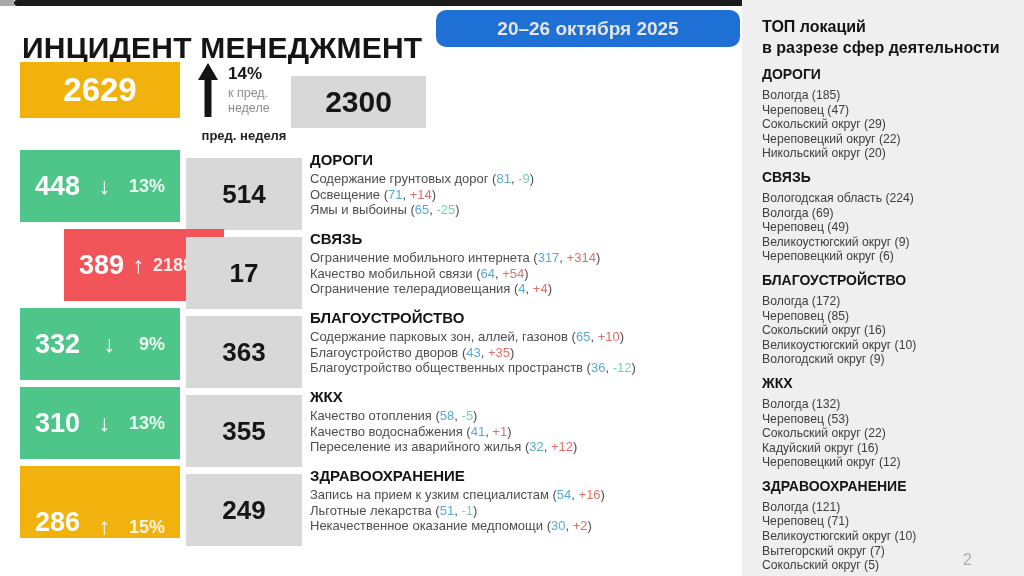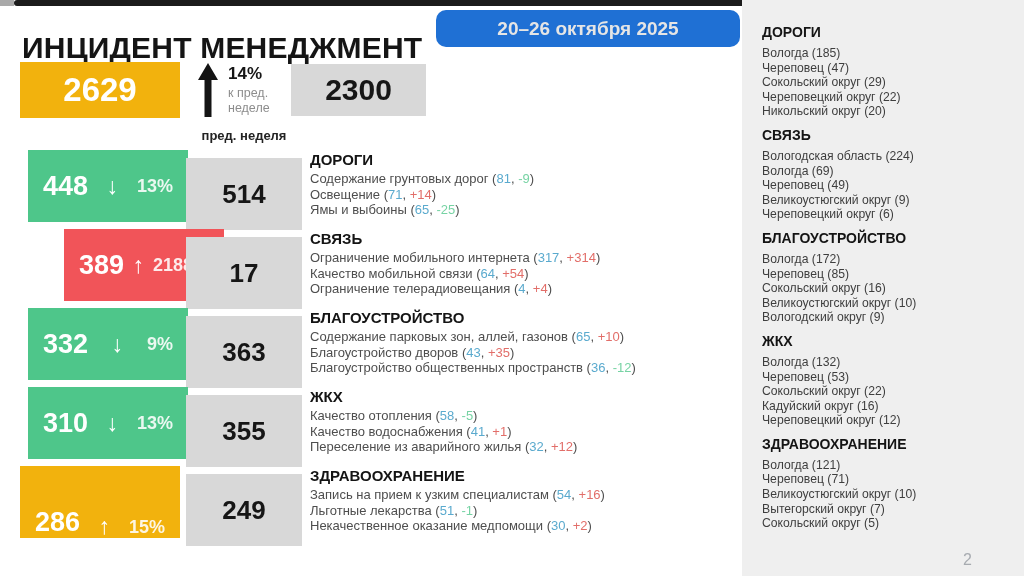--- a/index.html
+++ b/index.html
@@ -29,38 +29,38 @@
   .big-yellow{
     position:absolute;left:20px;top:62px;width:160px;height:56px;
     background:var(--yellow,#F2B20D);color:#fff;
     font-size:33px;font-weight:800;
     display:flex;align-items:center;justify-content:center;text-align:right;
   }
   .trend-arrow{position:absolute;left:198px;top:63px;width:20px;height:54px;}
   .trend-pct{position:absolute;left:228px;top:64px;font-size:17px;font-weight:800;color:#161616;}
   .trend-sub{position:absolute;left:228px;top:86px;font-size:12.5px;line-height:15px;color:#8d8d8d;}
   .big-gray{
-    position:absolute;left:291px;top:64px;width:135px;height:52px;
+    position:absolute;left:291px;top:76px;width:135px;height:52px;
     background:var(--gray-tile,#D8D8D8);color:#161616;
     font-size:30px;font-weight:800;
     display:flex;align-items:center;justify-content:center;
   }
   .prev-week-label{
     position:absolute;left:186px;top:128px;width:116px;text-align:center;
     font-size:13px;font-weight:700;color:#232323;
   }
 
   
   #rows{position:absolute;left:20px;top:150px;width:722px;}
   .row{position:relative;height:72px;margin-bottom:7px;}
   .tile-cur{
     position:absolute;left:0;top:0;width:160px;height:72px;box-sizing:border-box;
     display:flex;align-items:center;padding:0 15px;color:#fff;
   }
-  .c-green{background:var(--green,#4EC68A);margin-left:8px;}
+  .c-green{background:var(--green,#4EC68A);}
   .c-red{background:var(--red,#F15459);margin-left:44px;}
   .c-yellow{background:var(--yellow,#F2B20D);align-items:flex-end;}
   .tile-cur .val{font-size:27px;font-weight:800;}
   .tile-cur .arr{flex:1;text-align:center;font-size:23px;font-weight:400;line-height:1;}
   .tile-cur .pct{font-size:18px;font-weight:600;opacity:.88;}
   .tile-prev{
     position:absolute;left:166px;top:8px;width:116px;height:72px;
     background:var(--gray-tile,#D8D8D8);color:#161616;
     display:flex;align-items:center;justify-content:center;
     font-size:26px;font-weight:800;
@@ -171,20 +171,24 @@
       <div class="cat">
         <div class="cat-title">ЗДРАВООХРАНЕНИЕ</div>
         <div class="cat-item">Запись на прием к узким специалистам (<span class="cnt">54</span>, <span class="pos">+16</span>)</div>
         <div class="cat-item">Льготные лекарства (<span class="cnt">51</span>, <span class="neg">-1</span>)</div>
         <div class="cat-item">Некачественное оказание медпомощи (<span class="cnt">30</span>, <span class="pos">+2</span>)</div>
       </div>
     </div>
   </div>
 
 <aside class="sidebar">
+  <div class="sb-title">
+    <span>ТОП локаций</span><br>
+    <span>в разрезе сфер деятельности</span>
+  </div>
   <div id="sb-sections">
       <div class="sb-section">
         <div class="sb-h">ДОРОГИ</div>
         <div class="sb-item">Вологда (185)</div>
         <div class="sb-item">Череповец (47)</div>
         <div class="sb-item">Сокольский округ (29)</div>
         <div class="sb-item">Череповецкий округ (22)</div>
         <div class="sb-item">Никольский округ (20)</div>
       </div>
       <div class="sb-section">

